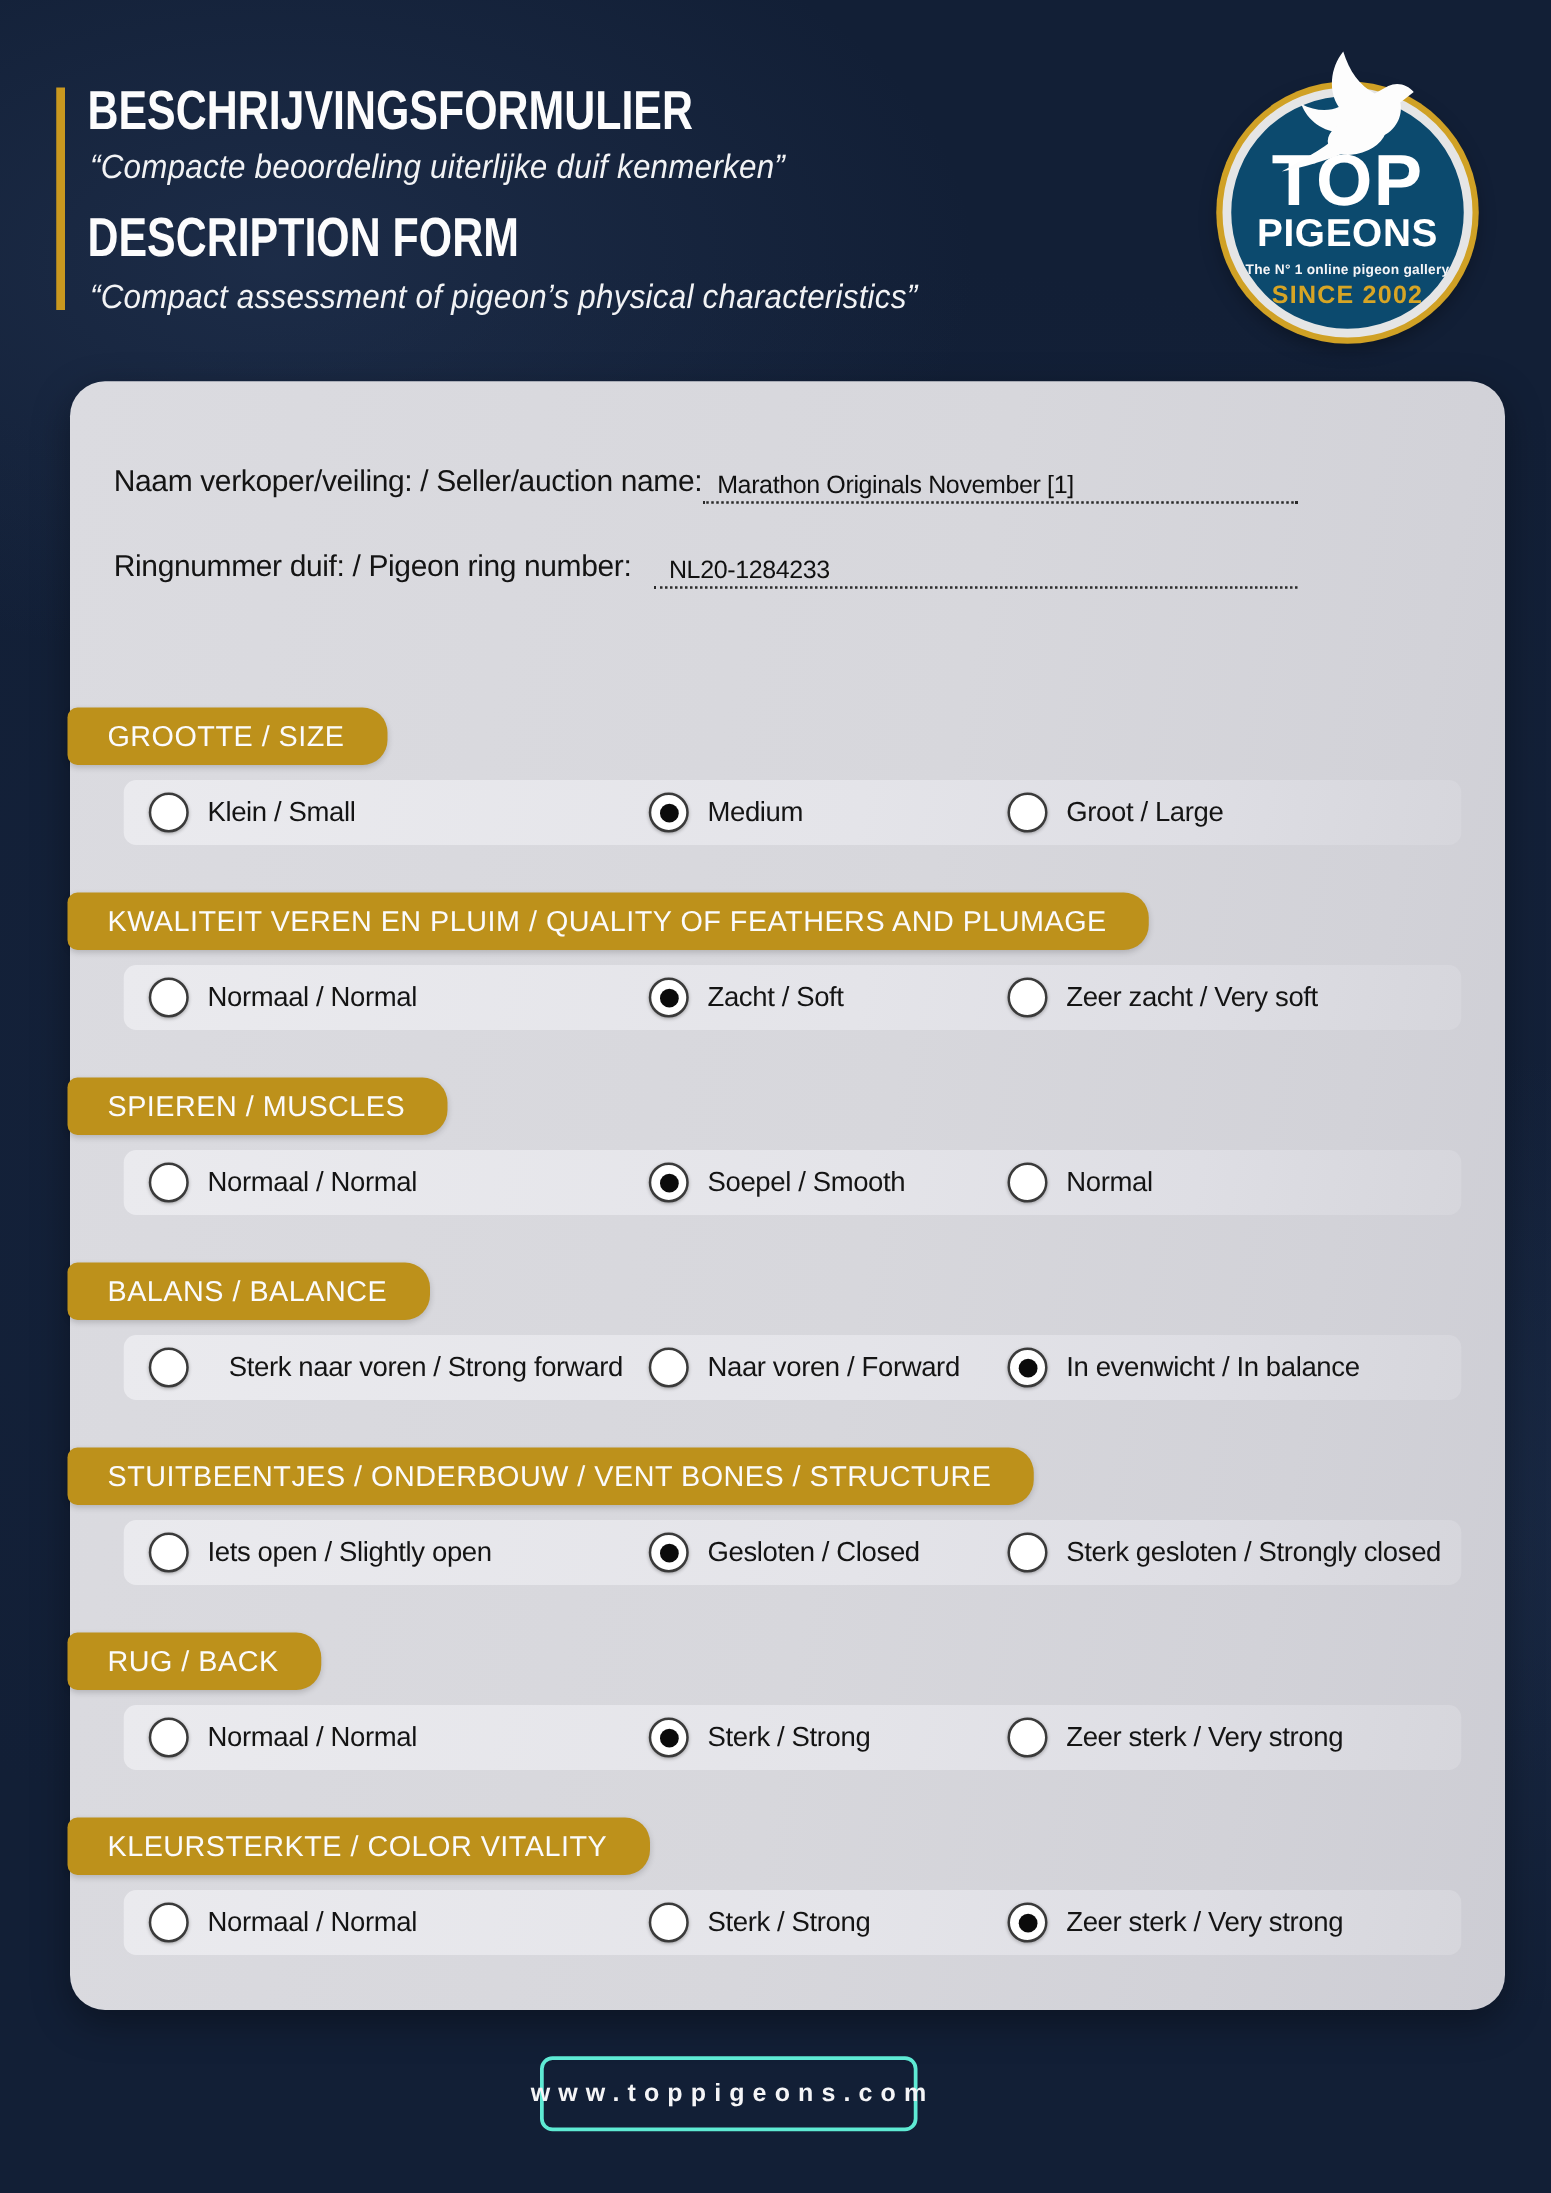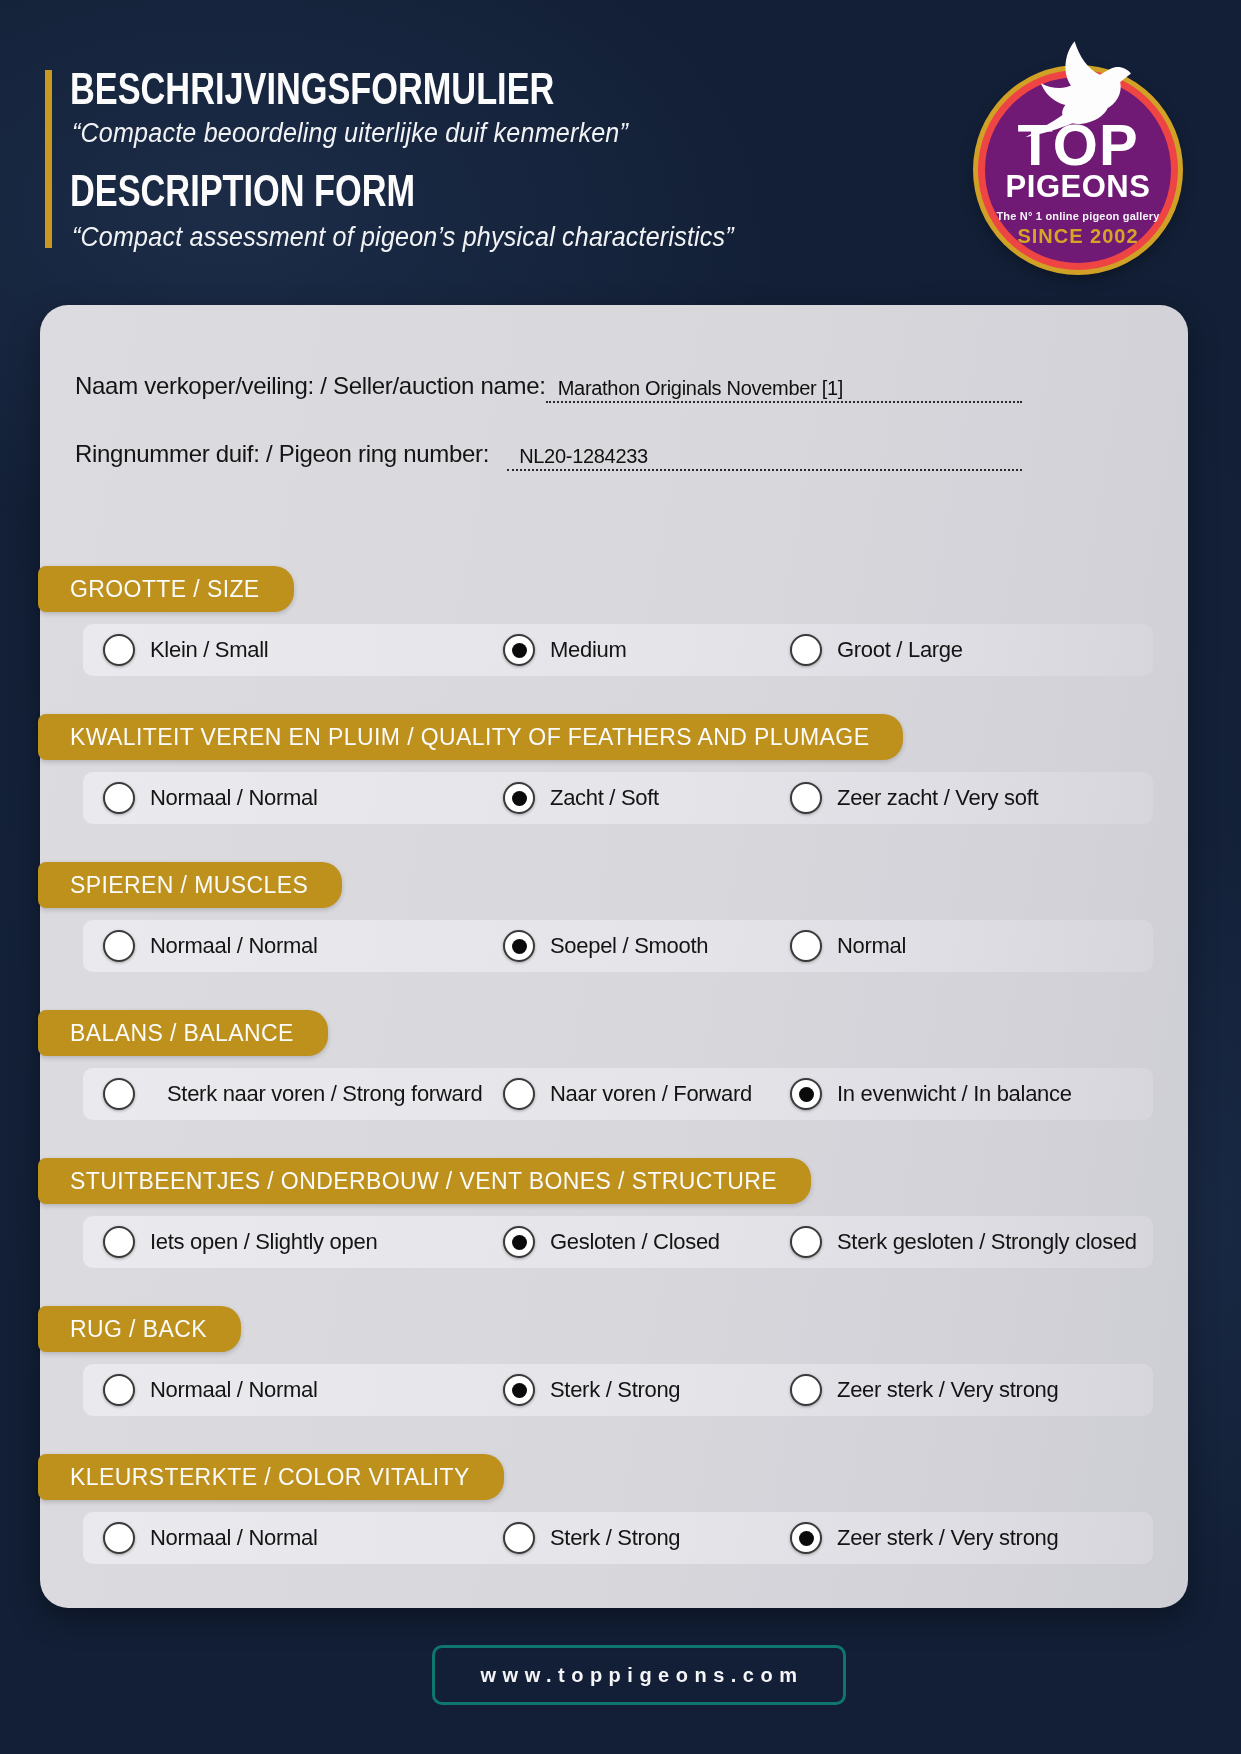--- a/index.html
+++ b/index.html
@@ -25,30 +25,30 @@
   .t2{top:166px;}
   .subtitle{
     position:absolute;left:72px;color:#F2F3F5;font-style:italic;font-size:27px;
     transform:scaleX(.93);transform-origin:left center;white-space:nowrap;letter-spacing:.2px;
   }
   .s1{top:118px;}
   .s2{top:222px;}
 
   
   .logo{position:absolute;left:978px;top:70px;width:200px;height:200px;border-radius:50%;
-    background:#701a75;border:7px solid #ef4444;box-shadow:0 0 0 5px #D0A125, 0 6px 18px rgba(0,0,0,.45);
+    background:#0c4a6e;border:7px solid #e5e5e5;box-shadow:0 0 0 5px #D0A125, 0 6px 18px rgba(0,0,0,.45);
     box-sizing:border-box;display:flex;flex-direction:column;align-items:center;}
   .logo-top{margin-top:42px;color:#fff;font-weight:800;font-size:58px;line-height:52px;letter-spacing:1px;}
   .logo-pigeons{color:#fff;font-weight:800;font-size:31px;line-height:32px;letter-spacing:.5px;}
   .logo-tag{color:#F5F5F7;font-weight:700;font-size:11px;margin-top:7px;letter-spacing:.2px;}
   .logo-since{color:#D7A525;font-weight:800;font-size:20px;margin-top:3px;letter-spacing:1px;}
   .dove{position:absolute;left:1008px;top:34px;width:150px;height:108px;z-index:4;}
 
   
-  .card{position:absolute;left:40px;top:305px;width:1148px;height:1303px;border-radius:28px;
+  .card{position:absolute;left:56px;top:305px;width:1148px;height:1303px;border-radius:28px;
     background:linear-gradient(100deg,#DBDBE0 0%,#D7D7DC 55%,#D2D2D8 82%,#CDCDD4 100%);
     box-shadow:0 10px 30px rgba(0,0,0,.35);}
 
   .field{position:absolute;left:35px;width:947px;display:flex;align-items:flex-end;}
   .f1{top:58px;height:40px;}
   .f2{top:126px;height:40px;gap:18px;}
   .field-label{font-size:24px;color:#141414;white-space:nowrap;padding-bottom:3px;letter-spacing:-.3px;}
   .field-value{flex:1;border-bottom:2px dotted #2A2A2A;font-size:20px;color:#101010;
     padding:0 0 1px 12px;white-space:nowrap;letter-spacing:-.3px;}
 
@@ -59,21 +59,21 @@
   .row{position:absolute;left:43px;width:1070px;height:52px;border-radius:10px;
     background:linear-gradient(100deg,#EAEAEE 0%,#E4E4E9 55%,#DEDEE4 80%,#D6D6DC 100%);}
   .option{position:absolute;top:0;height:100%;display:flex;align-items:center;gap:15px;}
   .radio{width:32px;height:32px;border-radius:50%;background:#fff;border:2px solid #3A3A3A;
     box-sizing:border-box;flex:none;display:flex;align-items:center;justify-content:center;
     box-shadow:0 1px 3px rgba(0,0,0,.30);}
   .radio .dot{width:15px;height:15px;border-radius:50%;background:#0B0B0B;}
   .opt-label{font-size:22px;color:#141414;letter-spacing:-.3px;white-space:nowrap;}
 
   
-  .footer-box{position:absolute;left:432px;top:1645px;width:414px;height:60px;border:3px solid #0f766e;
+  .footer-box{position:absolute;left:432px;top:1645px;width:302px;height:60px;border:3px solid #5eead4;
     border-radius:10px;box-sizing:border-box;display:flex;align-items:center;justify-content:center;}
   .footer-url{color:#F5F5F7;font-weight:700;font-size:20px;letter-spacing:6.5px;margin-left:6px;}
 </style>
 </head>
 <body>
 
 <div class="page">
 
   <div class="goldbar"></div>
   <div class="title t1">BESCHRIJVINGSFORMULIER</div>

